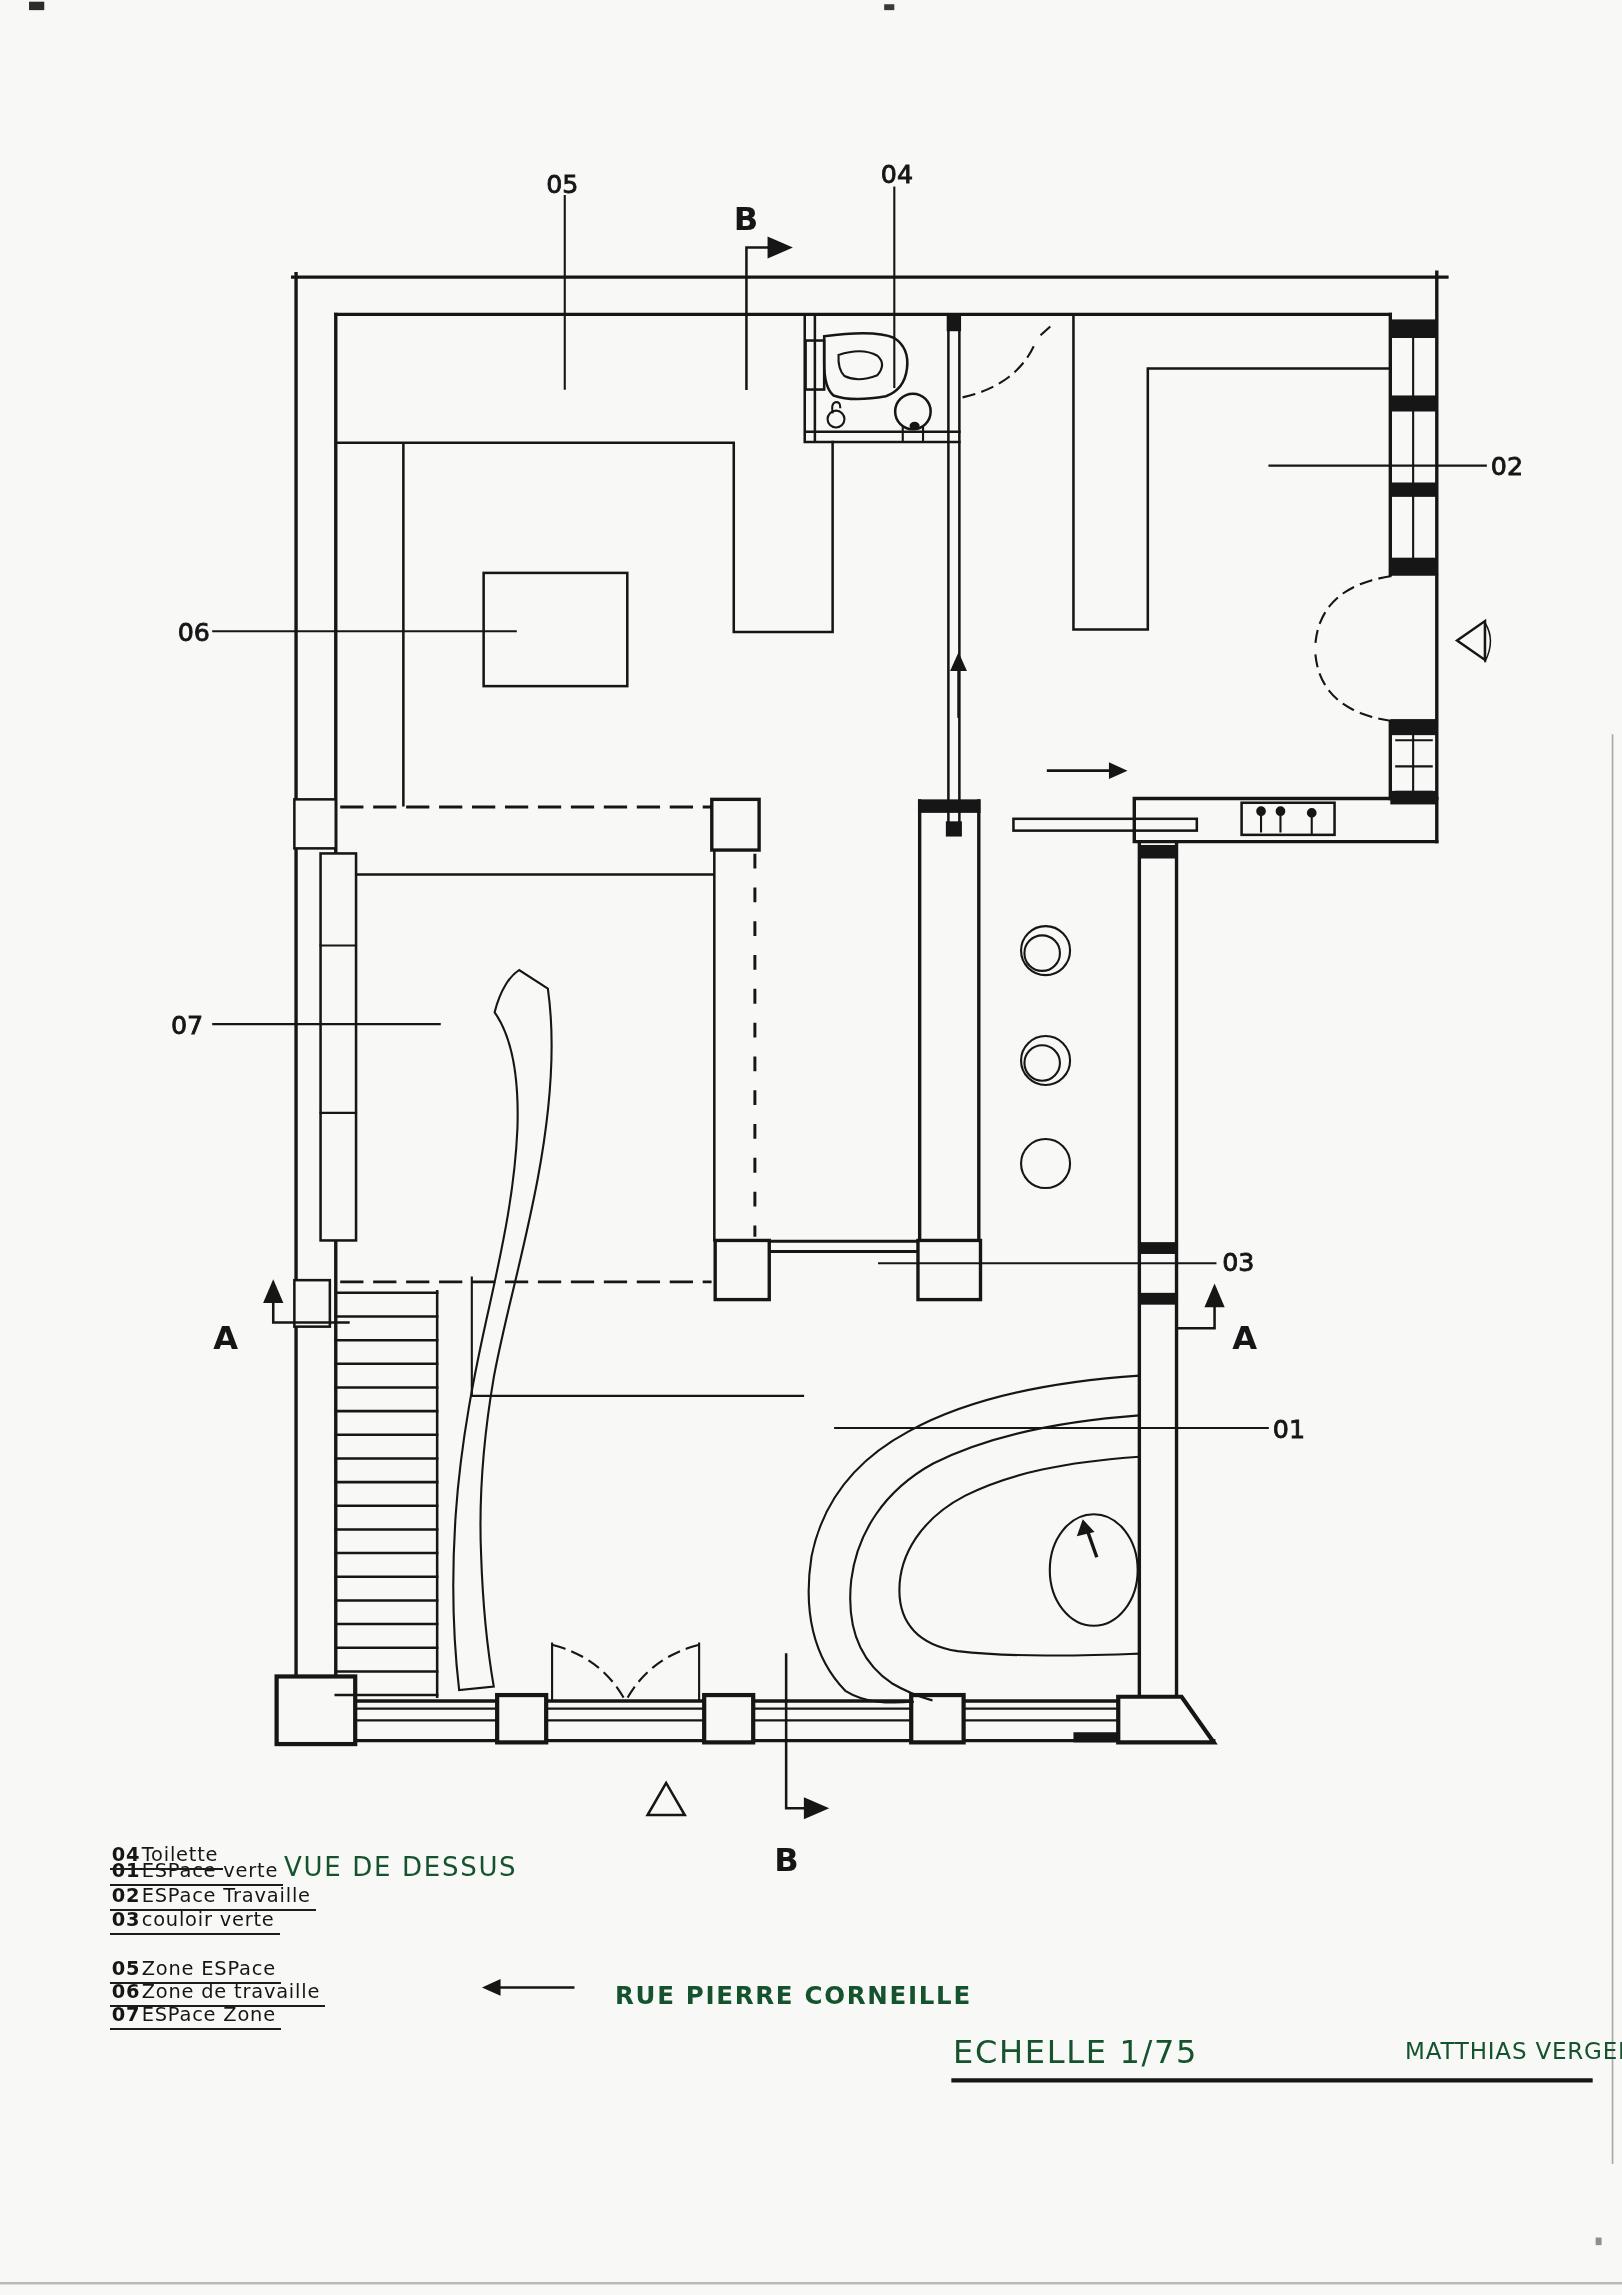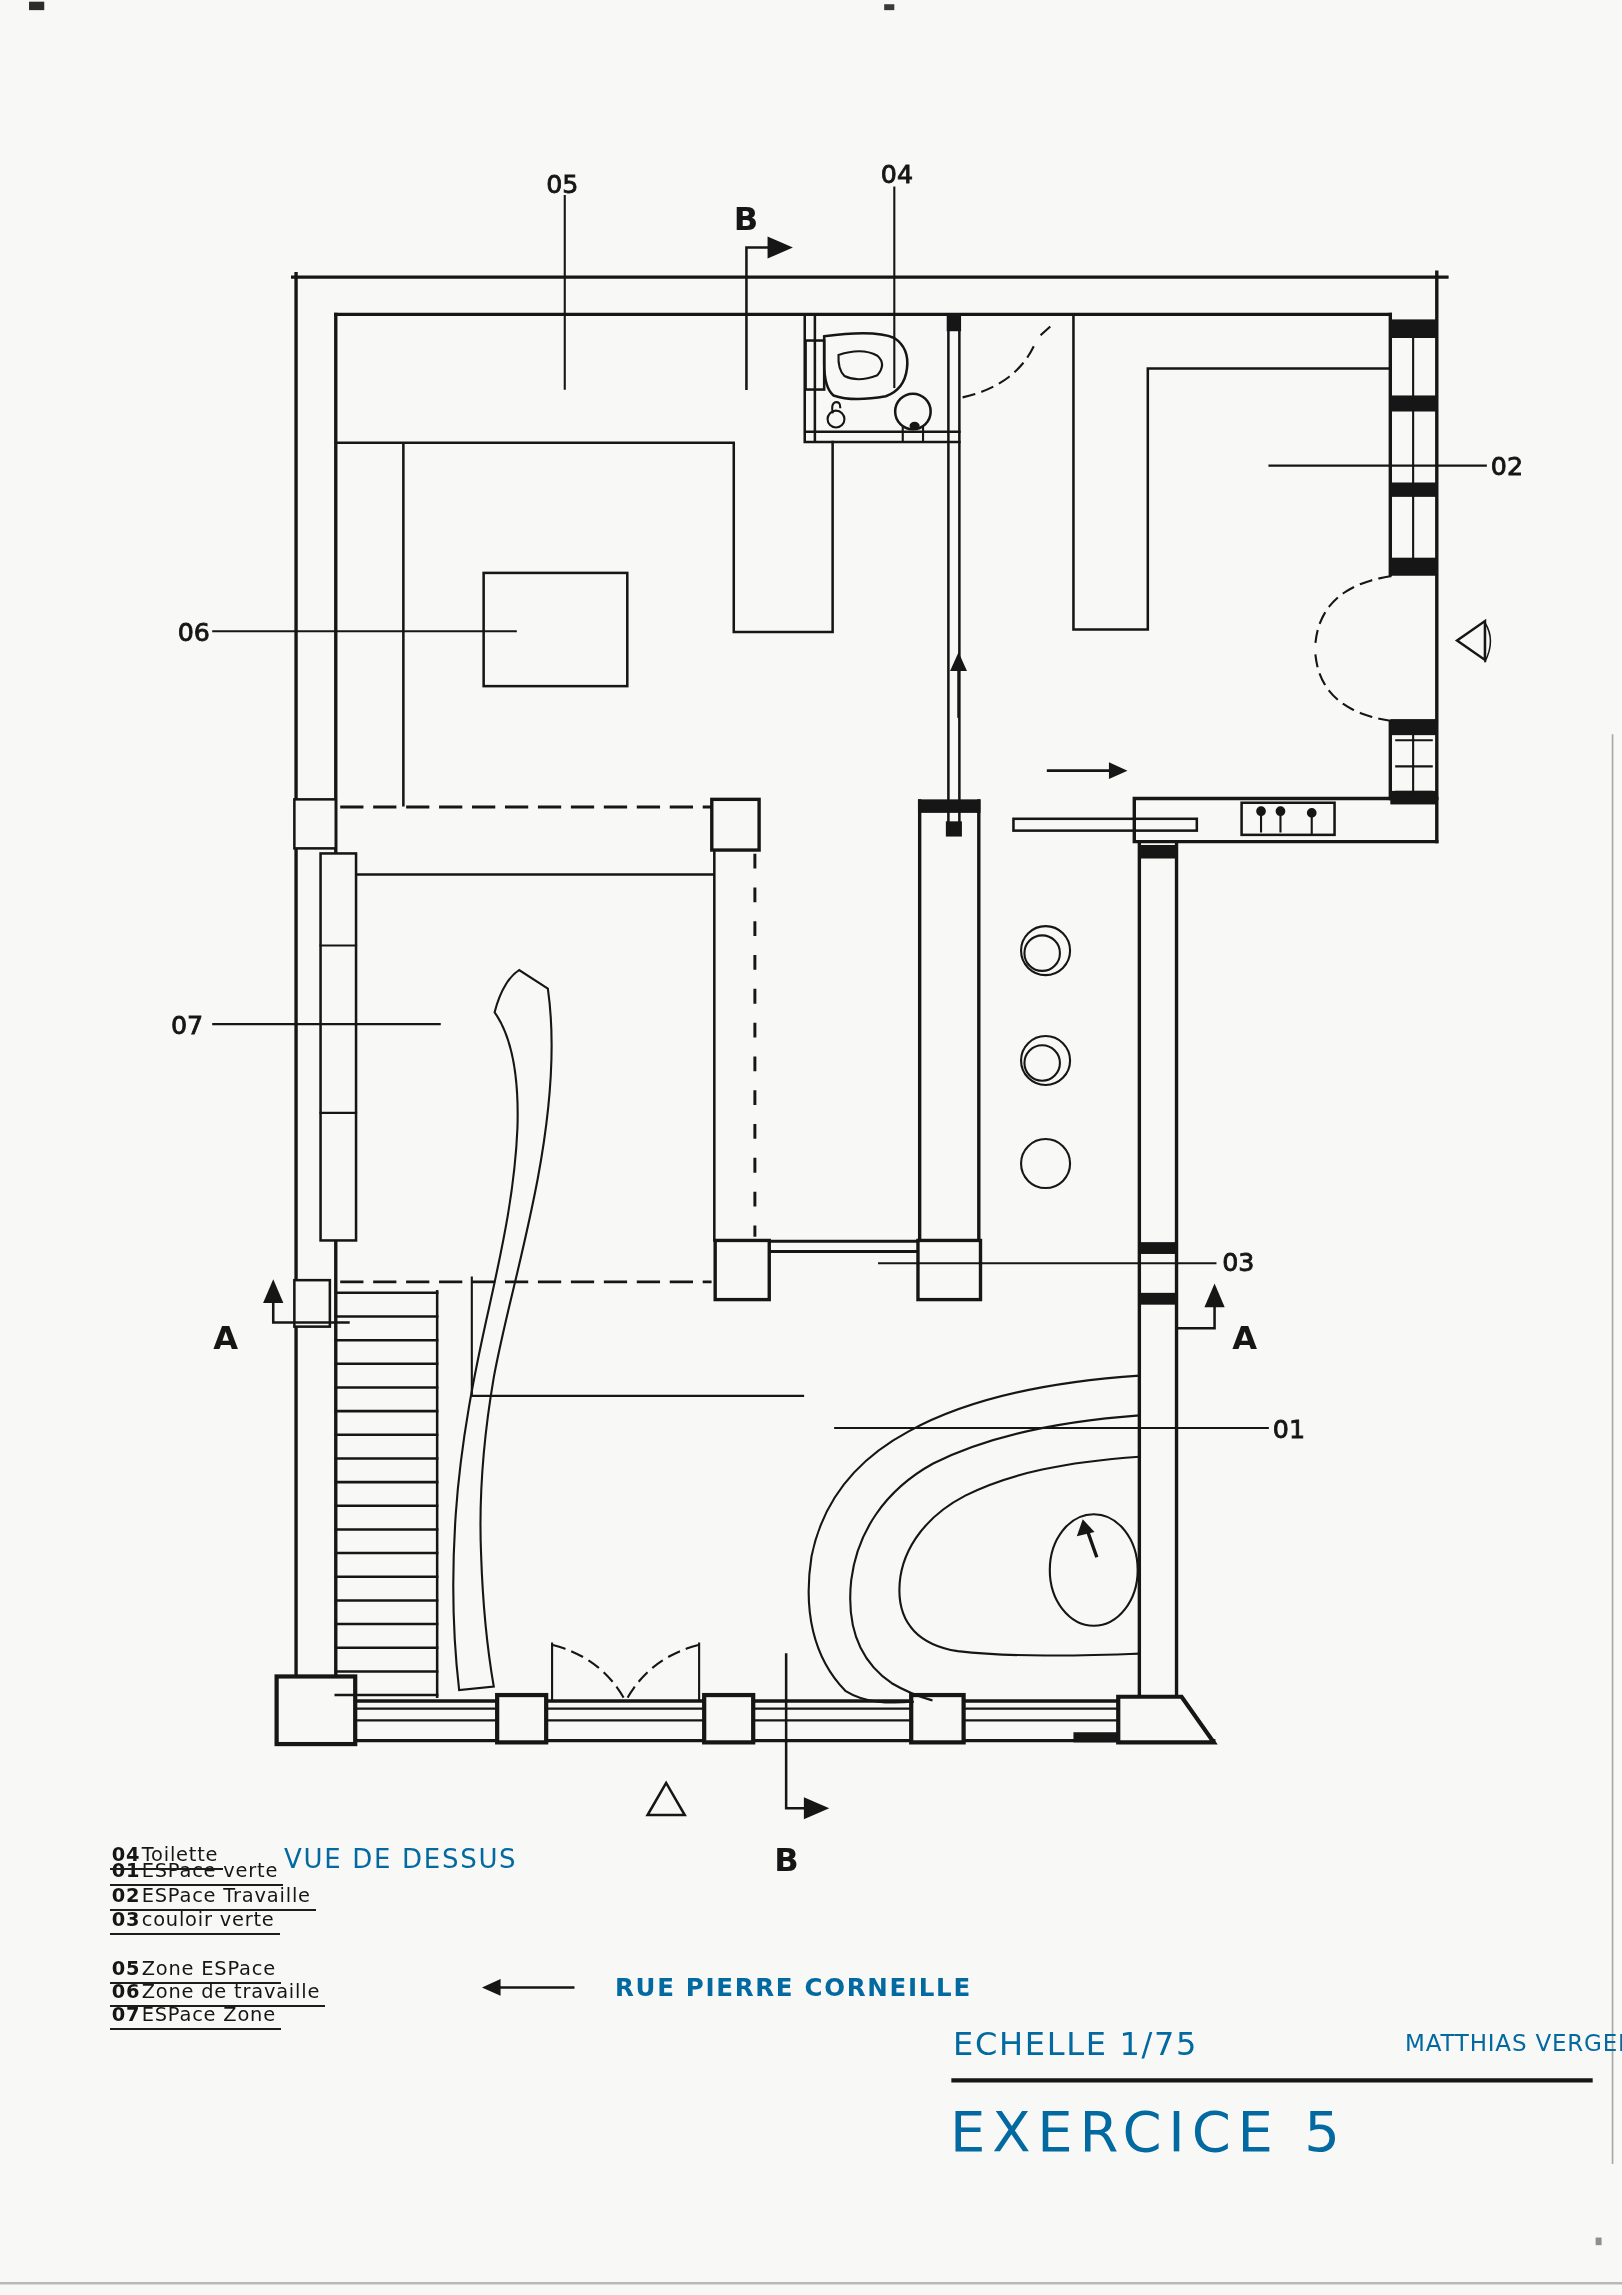--- a/index.html
+++ b/index.html
@@ -1,21 +1,21 @@
 <!DOCTYPE html>
 <html style="font-size:13.5px"><head>
 <meta charset="utf-8">
 <style>
   html,body{margin:0;padding:0;background:#e8e8e6;}
   .page{
     position:relative;width:1623px;height:2295px;background:#f8f8f6;
     font-family:"DejaVu Sans", sans-serif;color:#161616;overflow:hidden;
   }
   svg{position:absolute;left:0;top:0;}
-  .ov{position:absolute;white-space:nowrap;color:#0369a1;}
+  .ov{position:absolute;white-space:nowrap;color:#14532d;margin-top:8px;}
   .legend-row{position:absolute;left:110px;border-bottom:2.1px solid #1c1c1c;
     font-size:19.4px;letter-spacing:0.8px;padding:0 5px 1.7px 1.7px;}
   .legend-row .code{display:inline-block;width:30px;font-weight:bold;}
   .vue{left:284px;top:1844px;font-size:26px;letter-spacing:1.7px;}
   .rue{left:615px;top:1973px;font-size:24.5px;letter-spacing:1.7px;font-weight:bold;}
   .echelle{left:953px;top:2025px;font-size:32px;letter-spacing:1.7px;}
   .author{left:1405px;top:2030px;font-size:23px;letter-spacing:0.8px;}
   .extitle{left:950px;top:2099px;font-size:56px;letter-spacing:6.8px;}
   .lbl{font-size:30px;fill:#161616;font-family:"DejaVu Sans",sans-serif;}
   .big{font-size:38px;font-weight:bold;}
@@ -236,21 +236,20 @@
       <rect x="1046" y="5" width="12" height="7" fill="#3a3a3a" stroke="none"></rect>
       <rect x="1888" y="2648" width="7" height="9" fill="#8f8f8d" stroke="none"></rect>
     </g>
   </g>
 </svg>
 
 <div class="ov vue">VUE DE DESSUS</div>
 <div class="ov rue">RUE PIERRE CORNEILLE</div>
 <div class="ov echelle">ECHELLE 1/75</div>
 <div class="ov author">MATTHIAS VERGER</div>
-<div class="ov extitle">EXERCICE 5</div>
 
 <div>
   <div class="legend-row" style="top:1859px"><span class="code">01</span><span>ESPace verte</span></div>
   <div class="legend-row" style="top:1884px"><span class="code">02</span><span>ESPace Travaille</span></div>
   <div class="legend-row" style="top:1908px"><span class="code">03</span><span>couloir verte</span></div>
   <div class="legend-row" style="top:1843px"><span class="code">04</span><span>Toilette</span></div>
   <div class="legend-row" style="top:1957px"><span class="code">05</span><span>Zone ESPace</span></div>
   <div class="legend-row" style="top:1980px"><span class="code">06</span><span>Zone de travaille</span></div>
   <div class="legend-row" style="top:2003px"><span class="code">07</span><span>ESPace Zone</span></div>
 </div>

